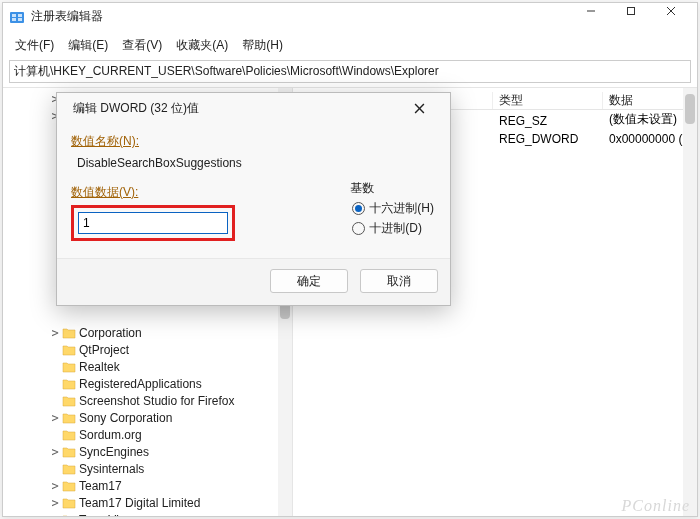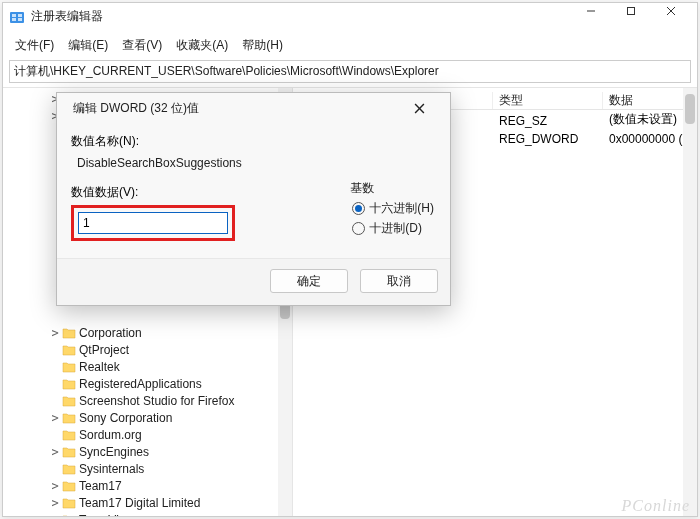--- a/index.html
+++ b/index.html
@@ -33,21 +33,21 @@
   .row .c2 { width:110px; padding-left:6px;}
   .row .c3 { flex:1; padding-left:6px;}
   .vscroll { position:absolute; right:0; top:0; bottom:0; width:14px; background:#f3f3f3; }
   .vscroll .thumb { position:absolute; left:2px; right:2px; background:#c8c8c8; border-radius:4px; }
 
   .dialog { position:absolute; left:56px; top:92px; width:395px; background:#f8f8f8; border:1px solid #bbb; box-shadow: 0 6px 24px rgba(0,0,0,0.25);}
   .dlg-title { display:flex; align-items:center; height:30px; padding: 0 16px; font-size:12px; color:#222;}
   .dlg-title .t { flex:1; }
   .dlg-close { width:30px; height:28px; display:flex; align-items:center; justify-content:center; }
   .dlg-body { padding: 4px 14px 10px 14px; font-size:12px; color:#222; }
-  .lbl { margin: 6px 0 4px 0; color:#000000; }
+  .lbl { margin: 6px 0 4px 0; color:#a16207;text-decoration:underline; }
   .ro-name { padding: 2px 0 8px 6px; color:#222; }
   .vd-row { display:flex; gap: 22px; }
   .vd-left { flex:1; }
   .vd-input { width: 150px; height: 22px; border: 1px solid #0a63c2; padding: 1px 4px; font-size:12px; background:#fff; }
   .redbox { border: 3px solid #e12020; padding: 4px; display:inline-block; }
   .fieldset { padding: 2px 2px 8px 2px; }
   .fs-legend { margin-bottom: 0; }
   .radio-row { display:flex; align-items:center; gap:4px; margin: 3px 0 3px 2px; }
   .radio { width:13px; height:13px; border-radius:50%; border:1px solid #555; display:inline-flex; align-items:center; justify-content:center;}
   .radio.checked:after { content:""; width:7px; height:7px; background:#0a63c2; border-radius:50%;}

